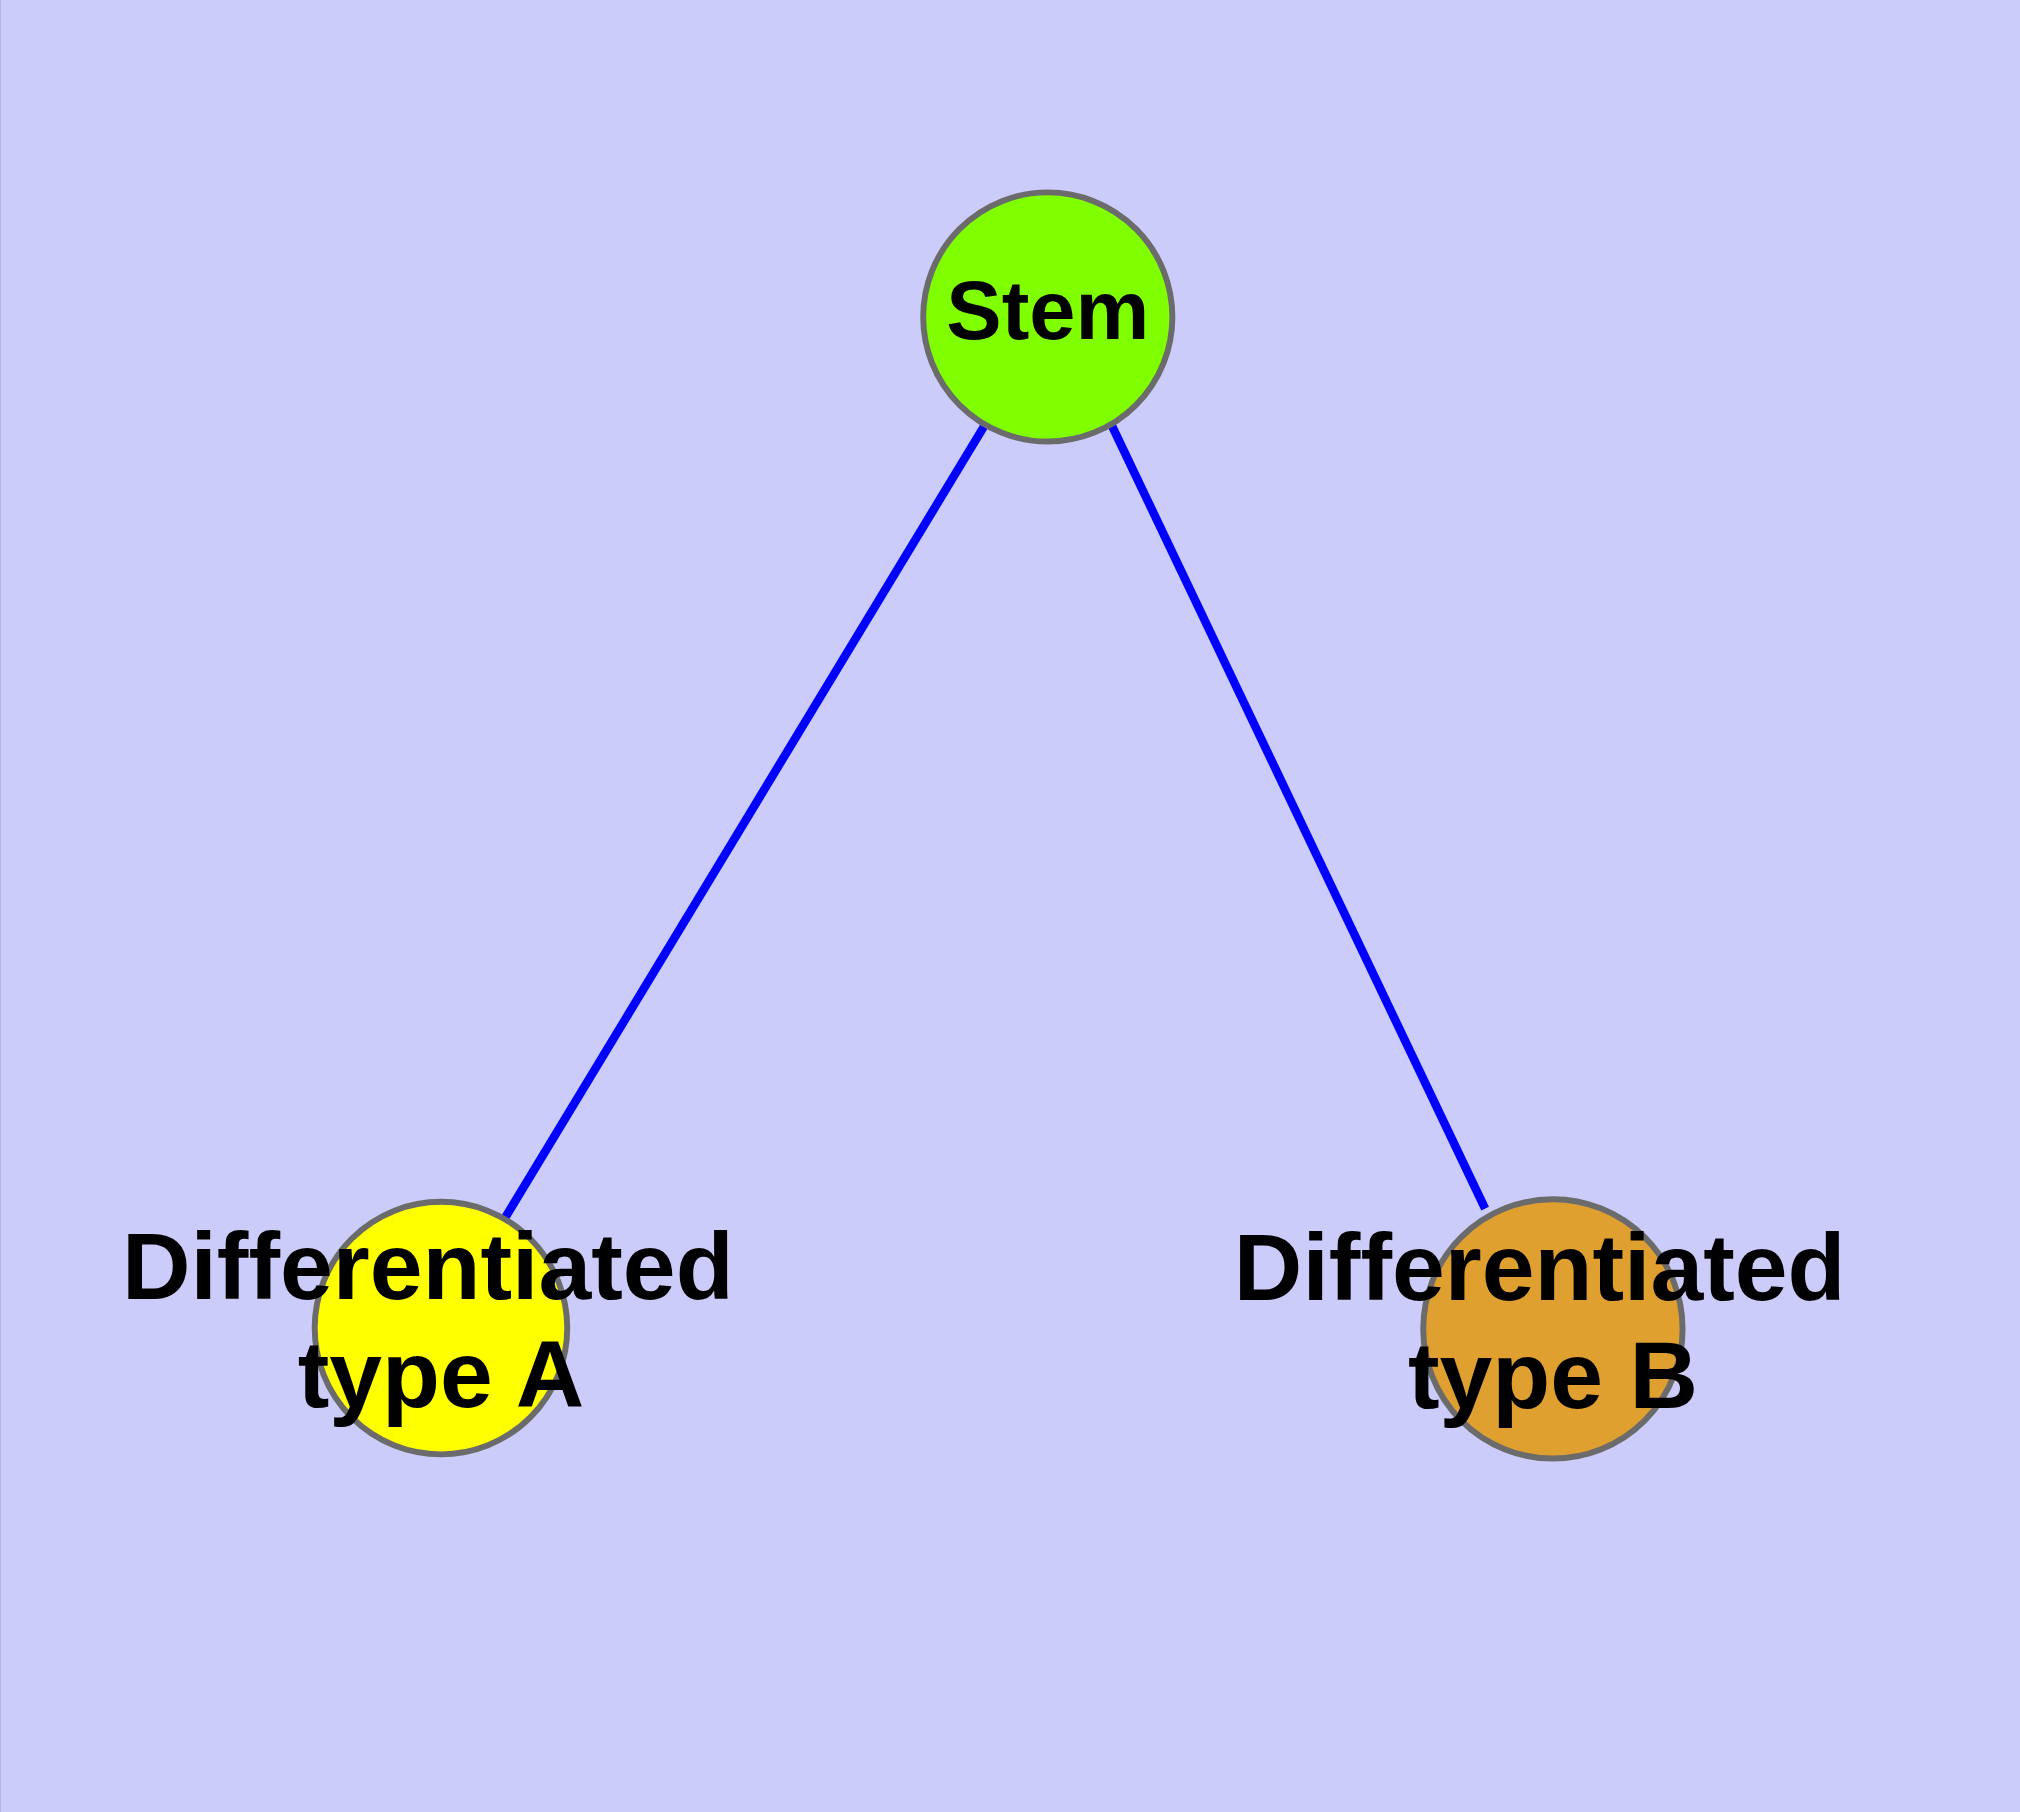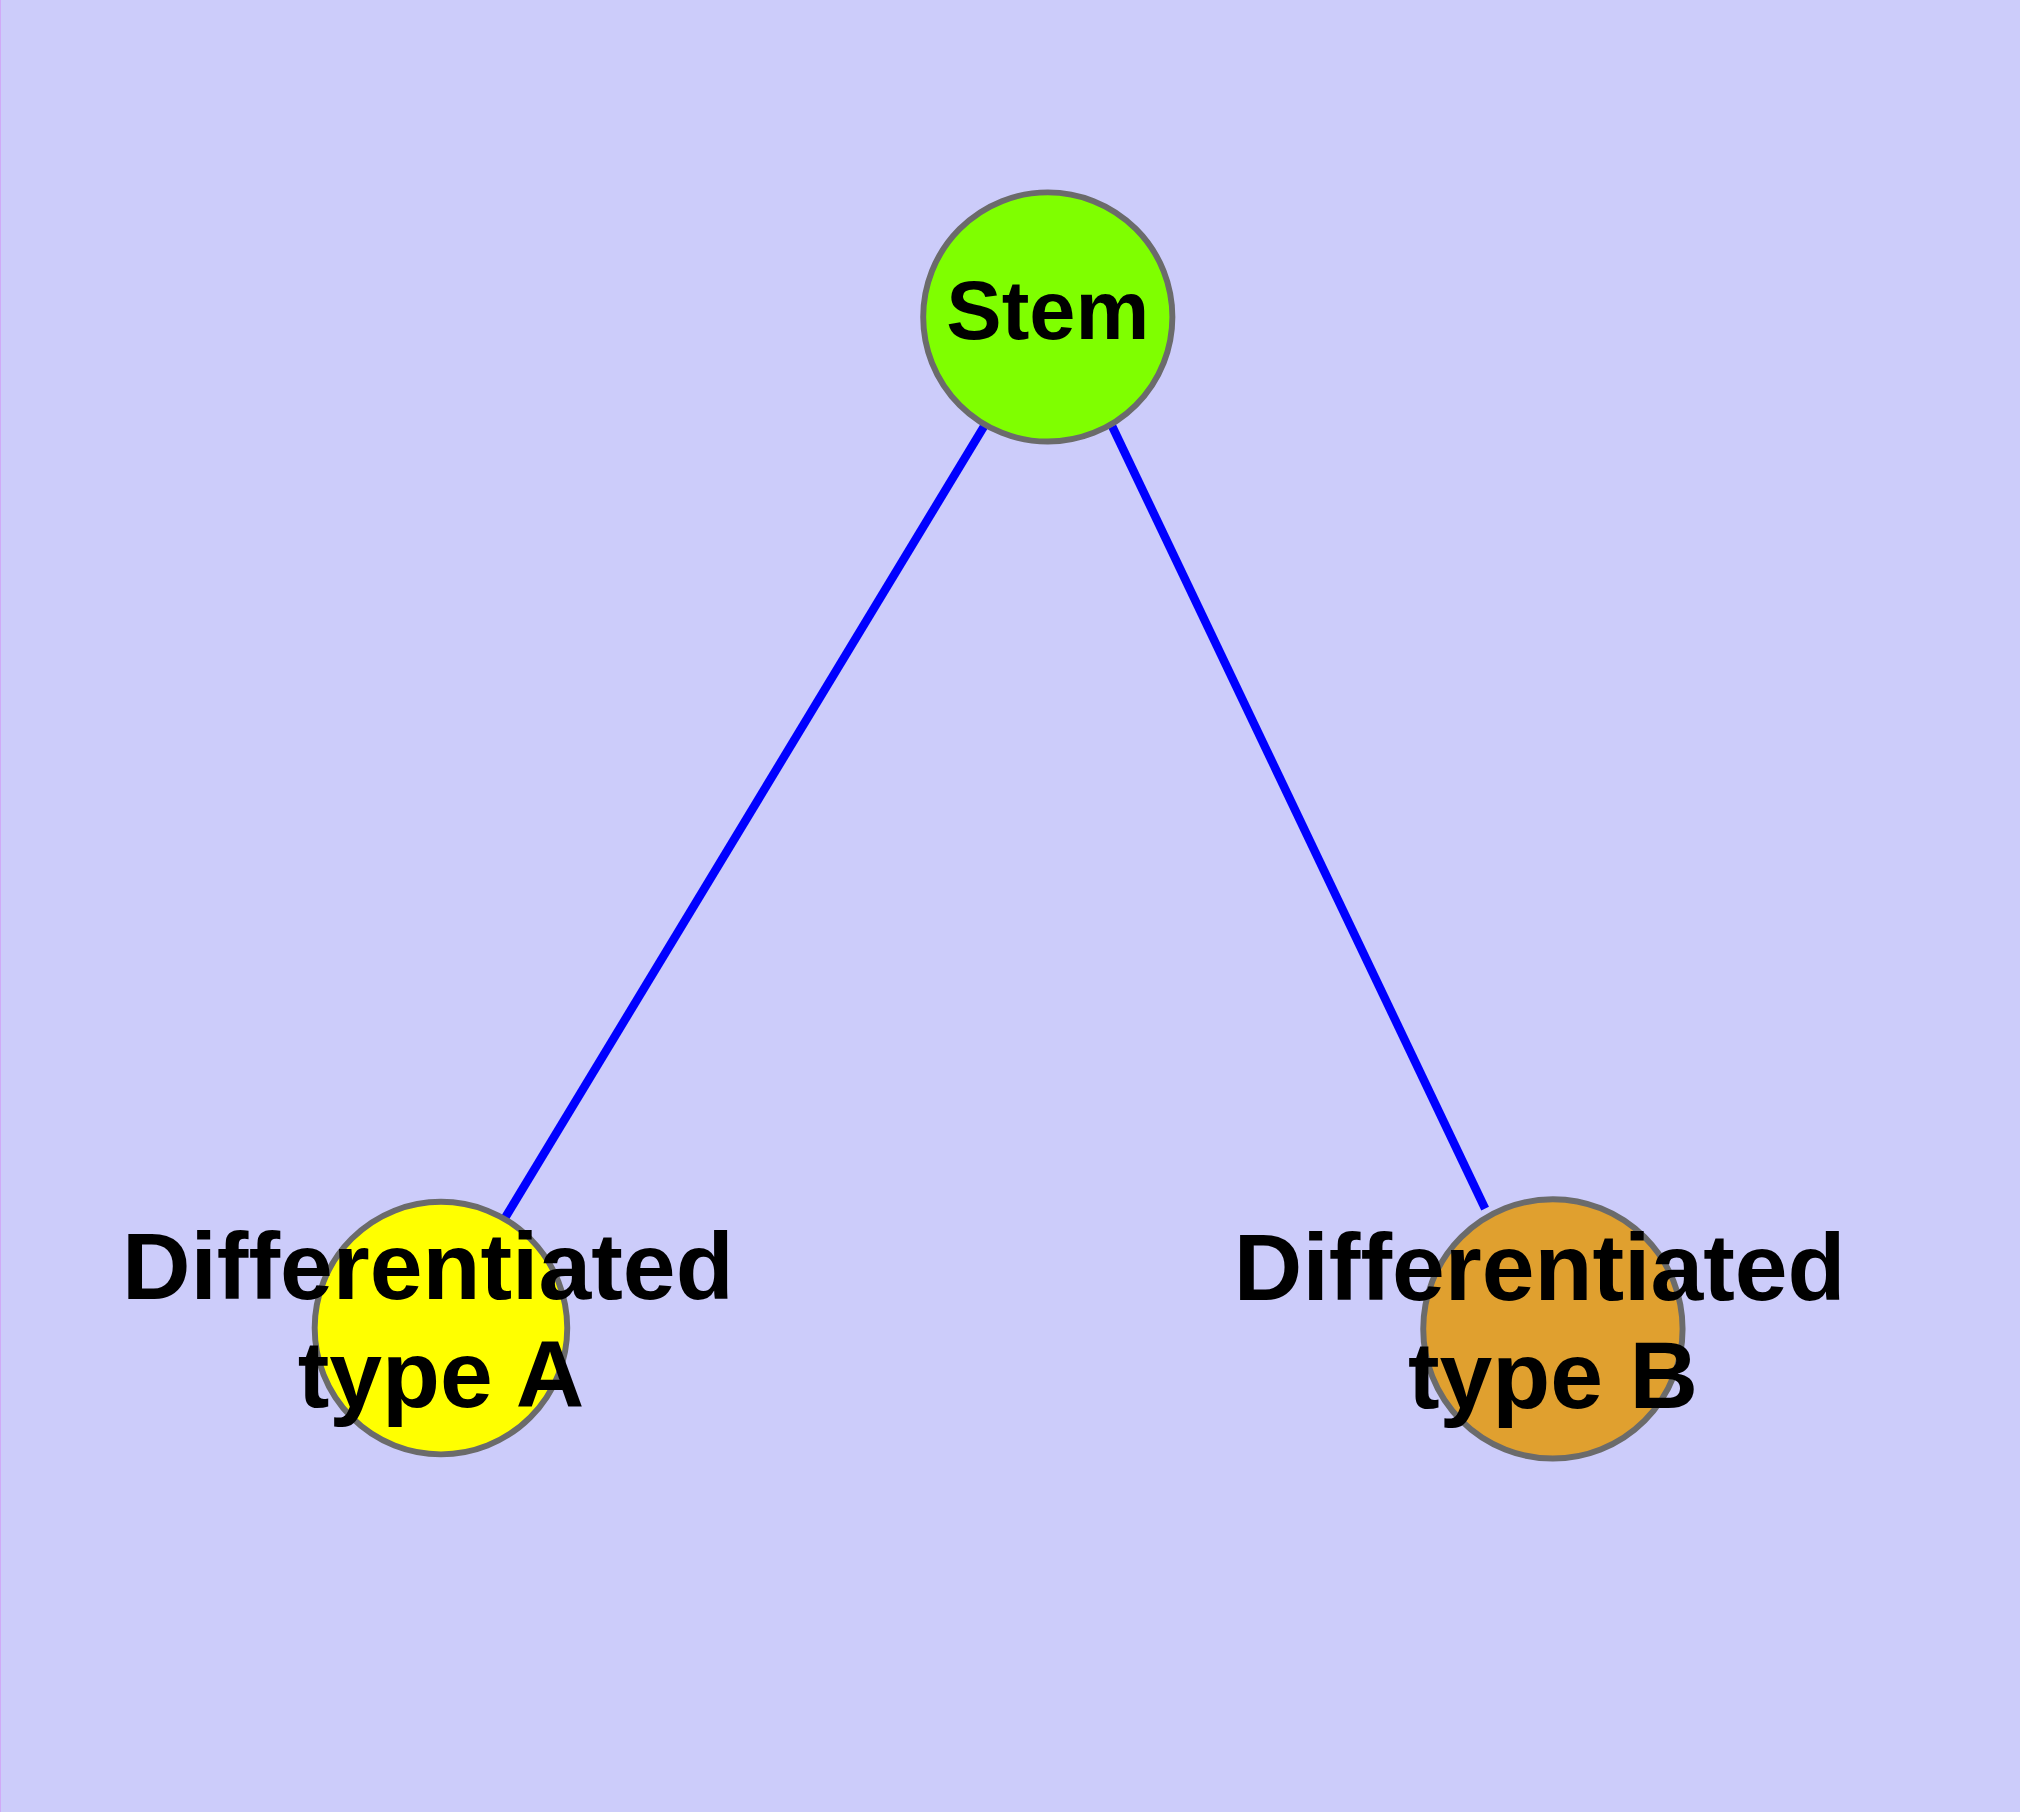--- a/index.html
+++ b/index.html
@@ -34,21 +34,21 @@
     font-weight: bold;
     fill: #000000;
     text-anchor: middle;
     dominant-baseline: middle;
     paint-order: normal;
   }
 </style>
 </head>
 <body>
 
-<div id="canvas-wrap" style="width: 2021px; height: 1812px; background: #d946ef;">
+<div id="canvas-wrap" style="width: 2021px; height: 1812px; background: #737373;">
   <svg id="graph-svg" viewBox="0 0 2384 2138" xmlns="http://www.w3.org/2000/svg" style="width: 2021px; height: 1812px;">
 
     <rect x="0" y="0" width="2384" height="2138" fill="#ccccfa"></rect>
 
     <g>
       <line class="graph-edge" x1="1162" y1="501" x2="595" y2="1438" stroke="#0000ff" stroke-width="10" stroke-linecap="butt"></line>
       <line class="graph-edge" x1="1312" y1="503" x2="1752" y2="1426" stroke="#0000ff" stroke-width="10" stroke-linecap="butt"></line>
     </g>
 
     <g>

